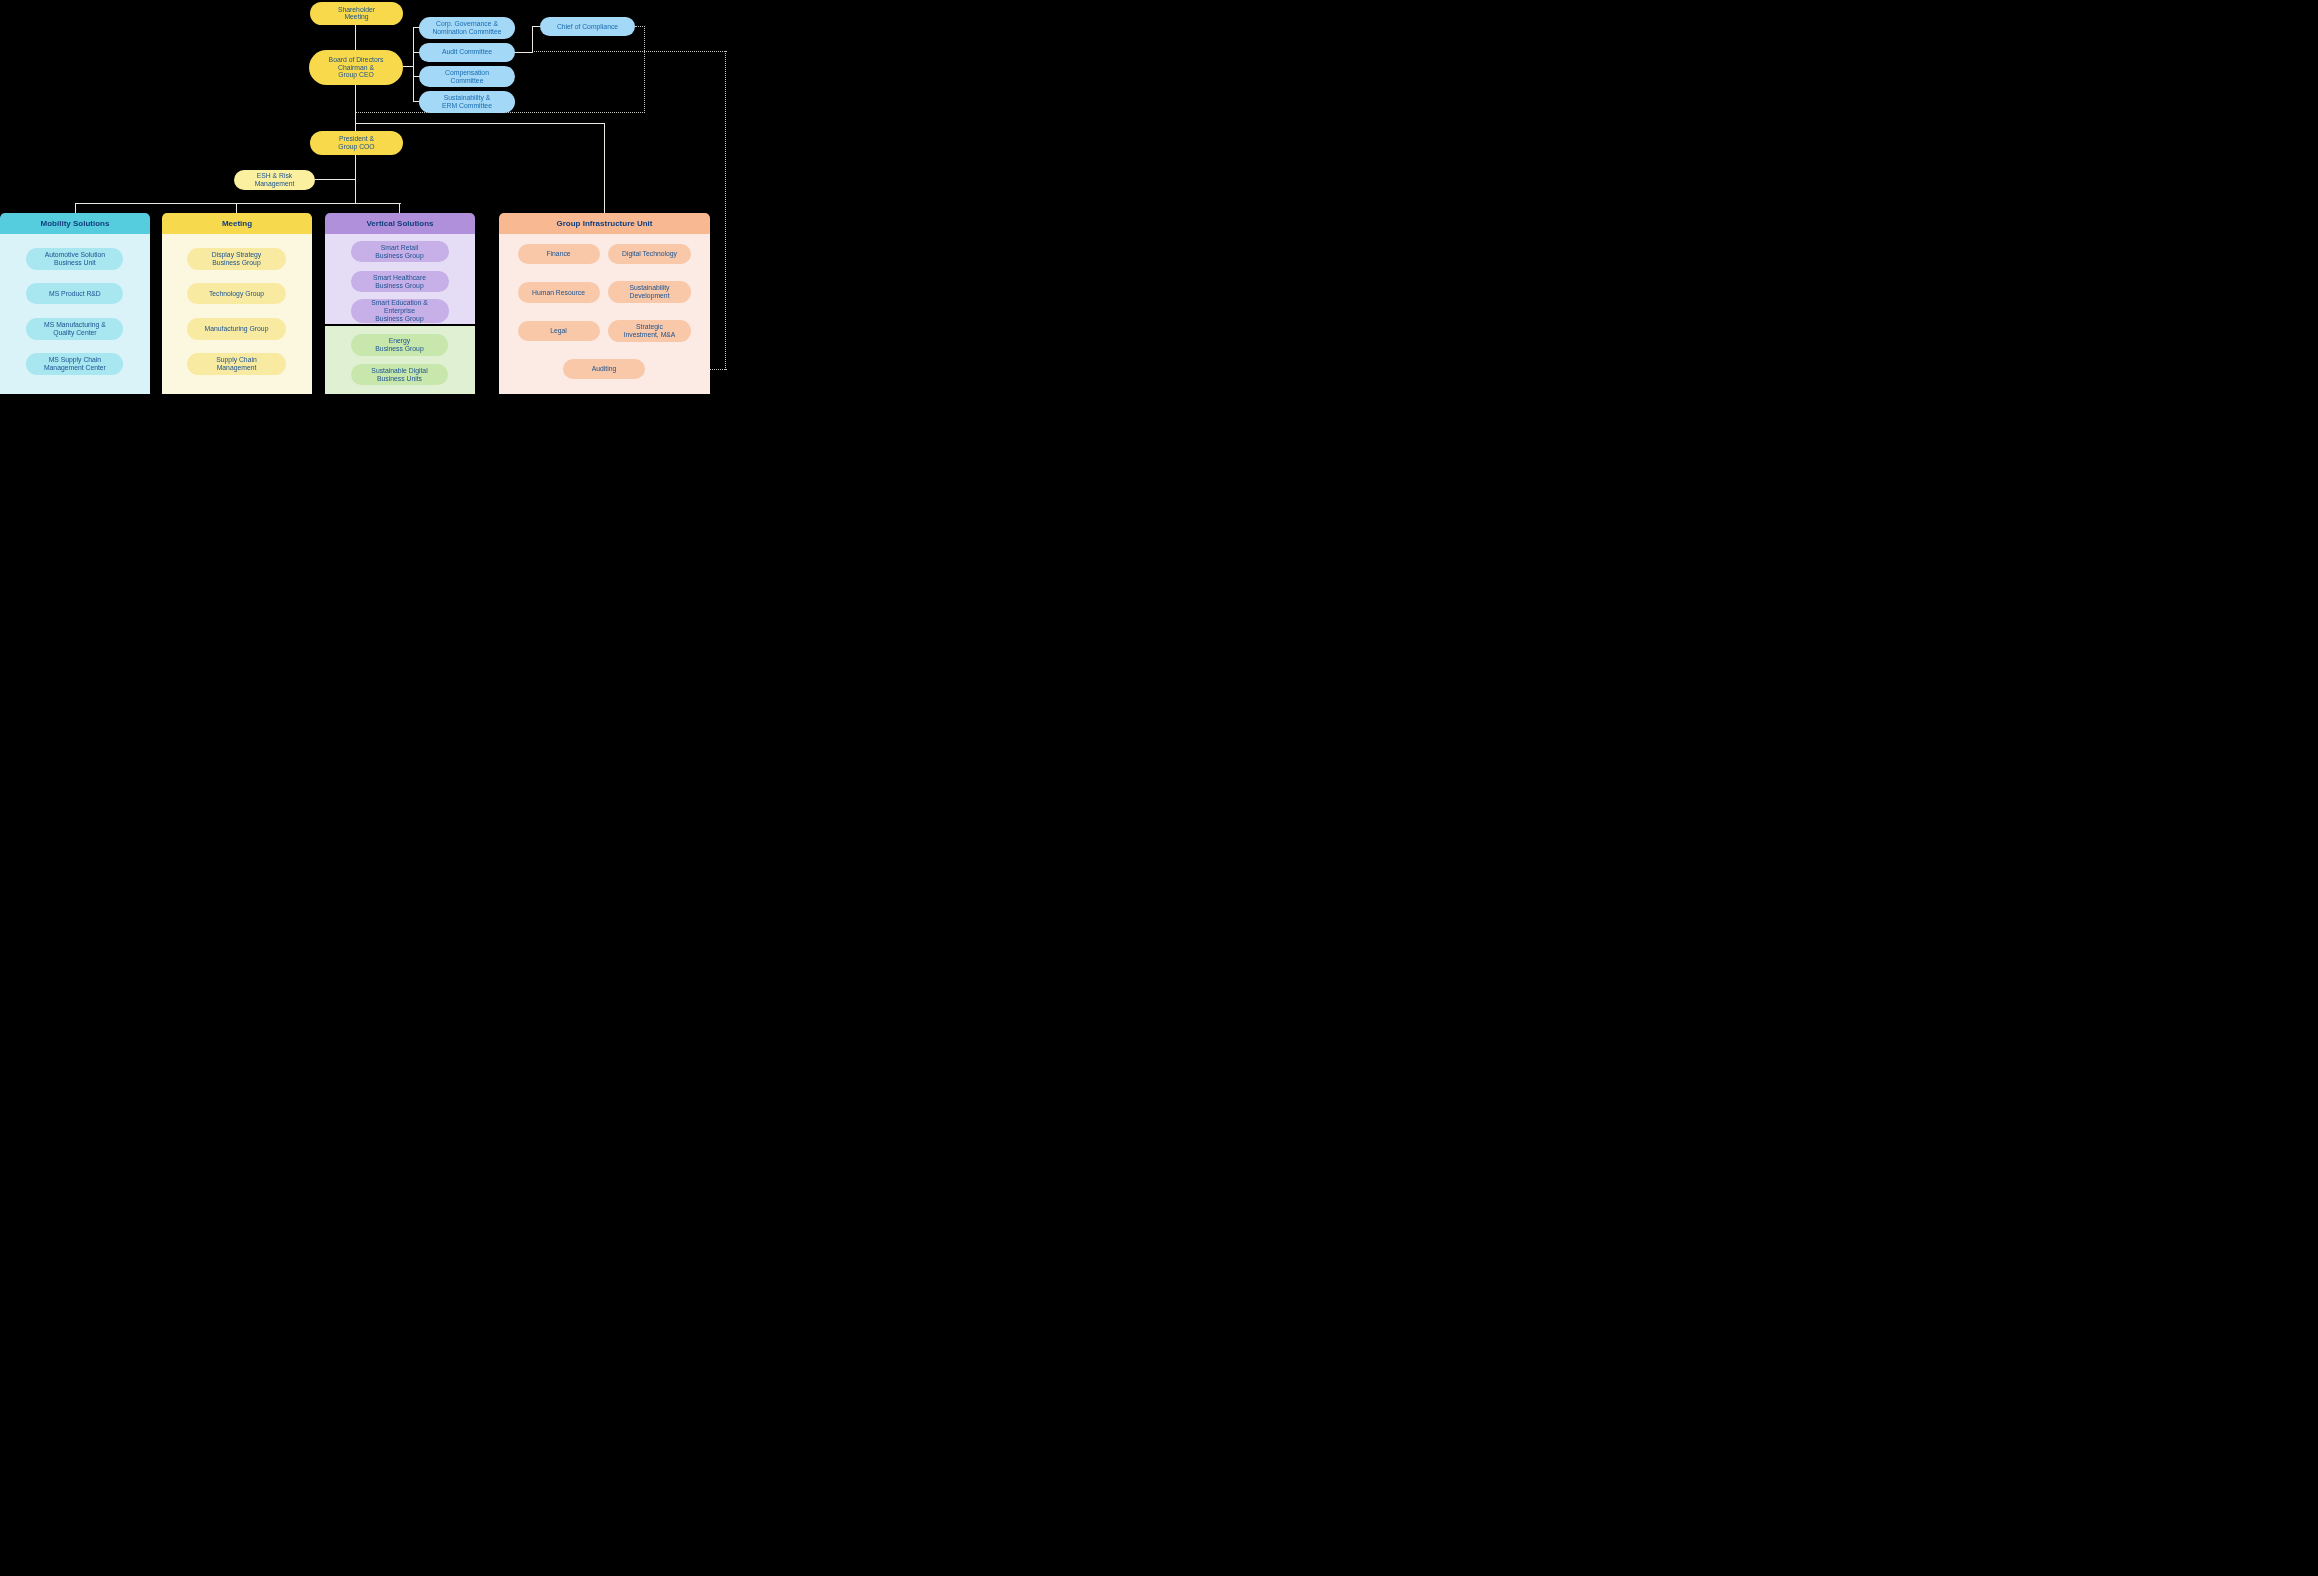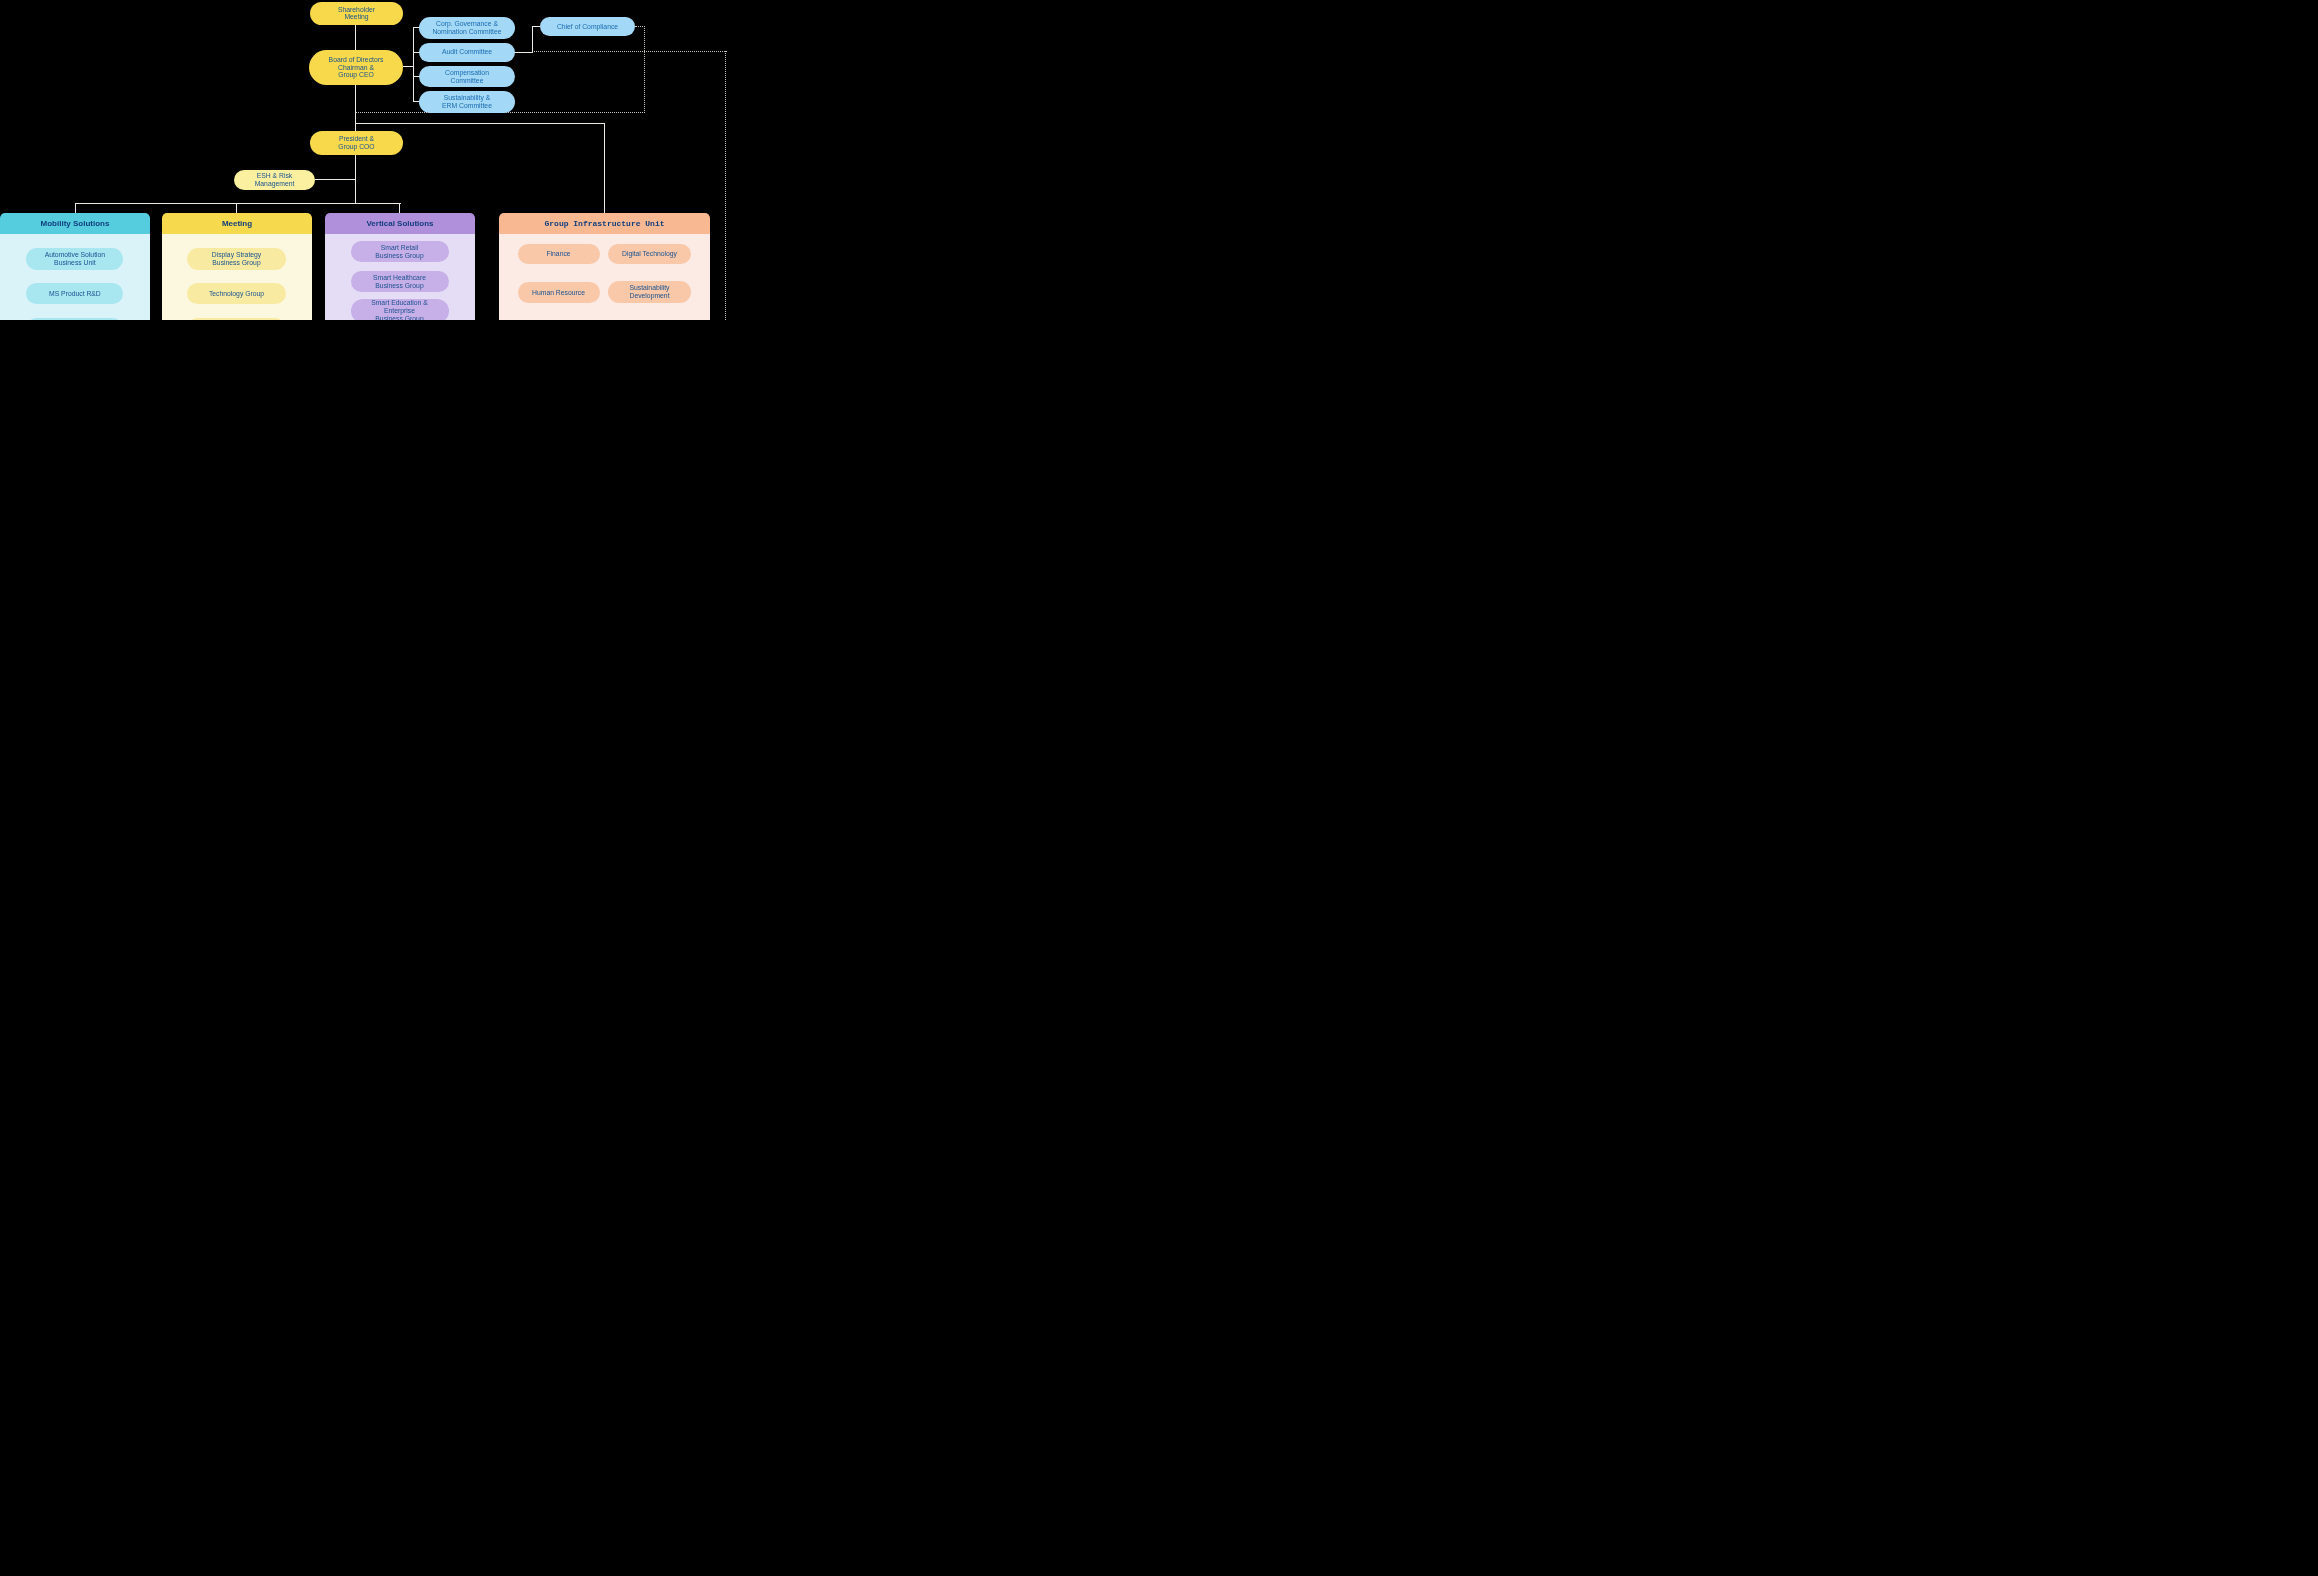--- a/index.html
+++ b/index.html
@@ -1,19 +1,19 @@
 <!DOCTYPE html>
 <html style="--bg: #000000; --yellow: #f7d94b; --yellow-light: #faf0a0; --blue-pill: #a3d8f6; --blue-text: #1a6cb2; --navy: #1b5291; --header-text: #123d7d; --teal-header: #55cdde; --teal-body: #d9f3f8; --teal-pill: #a8e6f0; --display-header: #f6d94c; --display-body: #fcf8e0; --display-pill: #f8eaa1; --purple-header: #b090da; --purple-body: #e5ddf6; --purple-pill: #c7afe7; --green-body: #dff0d3; --green-pill: #c8e7ad; --orange-header: #f8b992; --orange-body: #fceae4; --orange-pill: #f8c8a8; --line: #ece9e3; --line-dotted: #c9c6c0;font-size:7.4px"><head>
 <meta charset="utf-8">
 <style>
   * { margin:0; padding:0; box-sizing:border-box; }
   html, body { background:#000; }
   body { font-family:"Liberation Sans", sans-serif; }
 
-  .stage { position:relative; width:730px; height:320px; background:var(--bg,#000); overflow:hidden; }
+  .stage { position:relative; width:730px; height:394px; background:var(--bg,#000); overflow:hidden; }
 
   
   .ln   { position:absolute; background:var(--line,#ece9e3); z-index:1; }
   .dln-h{ position:absolute; border-top:0.9px dotted var(--line-dotted,#c9c6c0); height:0; z-index:1; }
   .dln-v{ position:absolute; border-left:0.9px dotted var(--line-dotted,#c9c6c0); width:0; z-index:1; }
 
   
   .pill { position:absolute; display:flex; align-items:center; justify-content:center;
           text-align:center; border-radius:463px; z-index:3; }
   .pt   { white-space:pre-line; font-size:6.8px; line-height:1.16; }
@@ -35,21 +35,21 @@
   .teal-body      { background:var(--teal-body); }
   .teal-pill      { background:var(--teal-pill); }
   .display-header { background:var(--display-header); }
   .display-body   { background:var(--display-body); }
   .display-pill   { background:var(--display-pill); }
   .purple-header  { background:var(--purple-header); }
   .purple-body    { background:var(--purple-body); }
   .purple-pill    { background:var(--purple-pill); }
   .green-body     { background:var(--green-body); }
   .green-pill     { background:var(--green-pill); }
-  .orange-header  { background:var(--orange-header);font-family:Liberation Mono, monospace; }
+  .orange-header  { background:var(--orange-header); }
   .orange-body    { background:var(--orange-body); }
   .orange-pill    { background:var(--orange-pill); }
 </style>
 </head>
 <body>
 
 <div class="stage">
 
   <div class="ln" style="left:355px;top:25px;width:0.9px;height:24.6px"></div>
   <div class="ln" style="left:403px;top:66px;width:11px;height:0.9px"></div>

